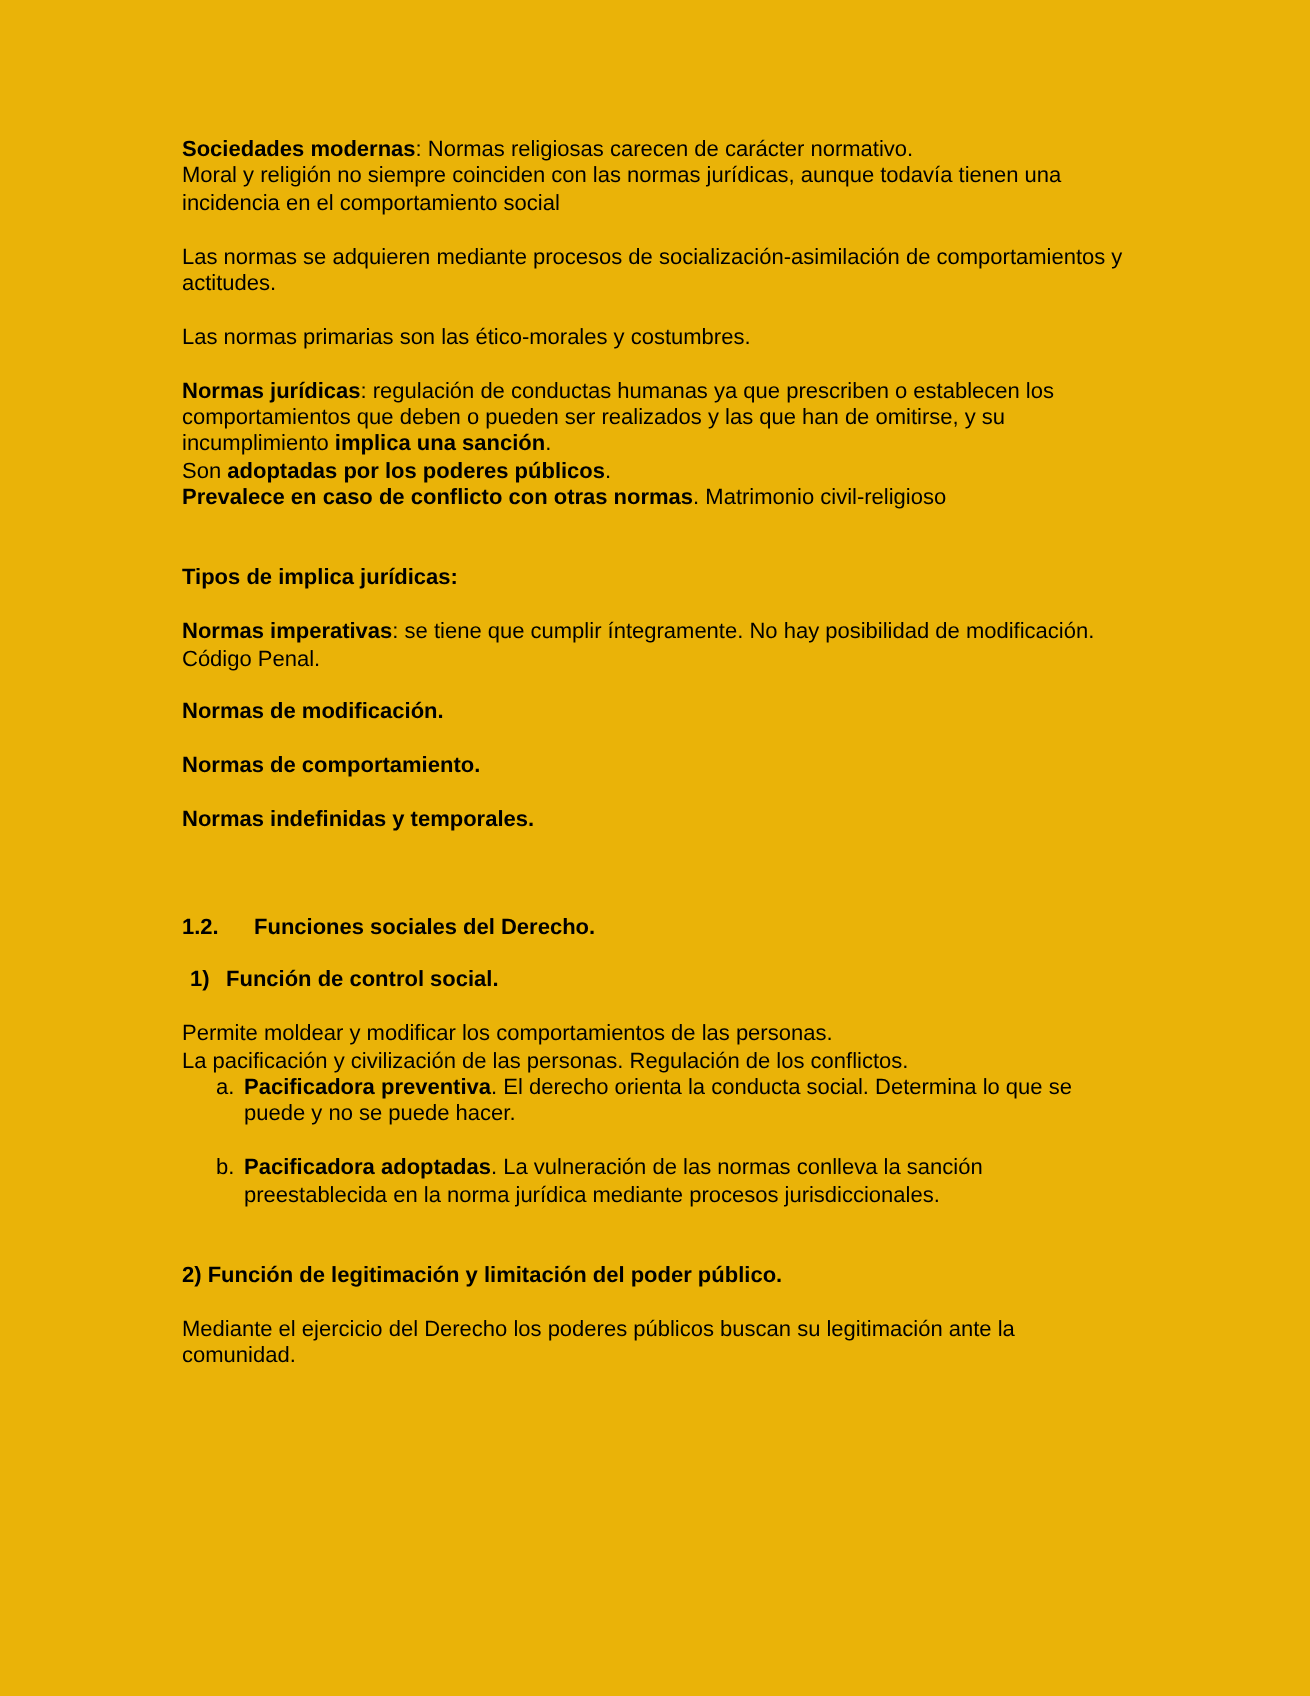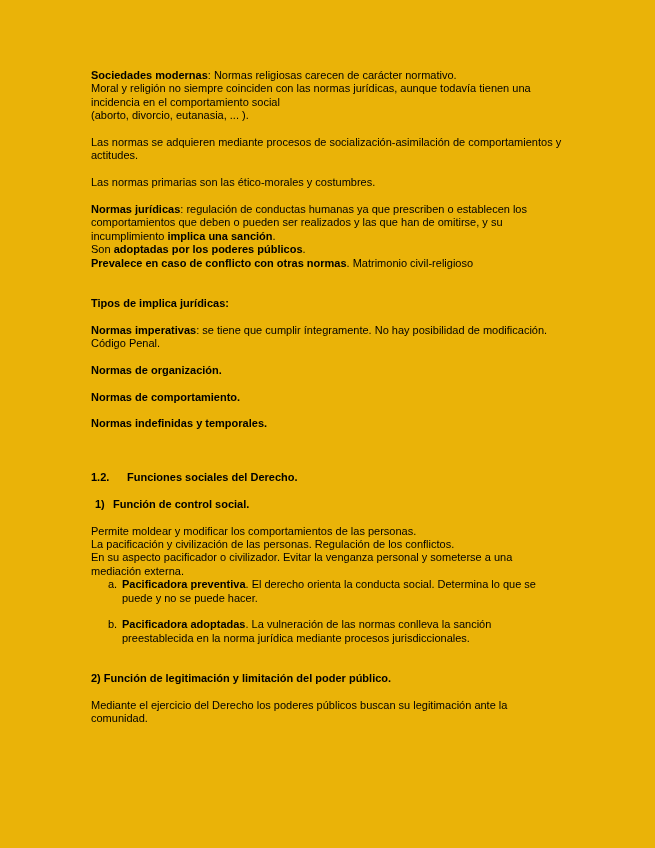--- a/index.html
+++ b/index.html
@@ -50,50 +50,48 @@
     font-weight: bold;
   }
 </style>
 </head>
 <body>
 
 <div class="page">
   <div class="doc" id="doc">
       <div class="para"><b>Sociedades modernas</b><span>: Normas religiosas carecen de carácter normativo.</span></div>
       <div class="para"><span>Moral y religión no siempre coinciden con las normas jurídicas, aunque todavía tienen una incidencia en el comportamiento social</span></div>
-      <div class="para"><span>(aborto, divorcio, eutanasia, ... ).</span></div>
       <div class="blank"></div>
       <div class="para"><span>Las normas se adquieren mediante procesos de socialización-asimilación de comportamientos y actitudes.</span></div>
       <div class="blank"></div>
       <div class="para"><span>Las normas primarias son las ético-morales y costumbres.</span></div>
       <div class="blank"></div>
       <div class="para"><b>Normas jurídicas</b><span>: regulación de conductas humanas ya que prescriben o establecen los comportamientos que deben o pueden ser realizados y las que han de omitirse, y su incumplimiento </span><b>implica una sanción</b><span>.</span></div>
       <div class="para"><span>Son </span><b>adoptadas por los poderes públicos</b><span>.</span></div>
       <div class="para"><b>Prevalece en caso de conflicto con otras normas</b><span>. Matrimonio civil-religioso</span></div>
       <div class="blank"></div>
       <div class="blank"></div>
       <div class="para"><b>Tipos de implica jurídicas:</b></div>
       <div class="blank"></div>
       <div class="para"><b>Normas imperativas</b><span>: se tiene que cumplir íntegramente. No hay posibilidad de modificación. Código Penal.</span></div>
       <div class="blank"></div>
-      <div class="para"><b>Normas de organización.</b></div>
+      <div class="para"><b>Normas de modificación.</b></div>
       <div class="blank"></div>
       <div class="para"><b>Normas de comportamiento.</b></div>
       <div class="blank"></div>
       <div class="para"><b>Normas indefinidas y temporales.</b></div>
       <div class="blank"></div>
       <div class="blank"></div>
       <div class="blank"></div>
       <div class="para heading-12"><span class="marker">1.2.</span><b>Funciones sociales del Derecho.</b></div>
       <div class="blank"></div>
       <div class="para h-num"><span class="marker">1)</span><b>Función de control social.</b></div>
       <div class="blank"></div>
       <div class="para"><span>Permite moldear y modificar los comportamientos de las personas.</span></div>
       <div class="para"><span>La pacificación y civilización de las personas. Regulación de los conflictos.</span></div>
-      <div class="para"><span>En su aspecto pacificador o civilizador. Evitar la venganza personal y someterse a una mediación externa.</span></div>
       <div class="para list-item"><span class="marker">a.</span><b>Pacificadora preventiva</b><span>. El derecho orienta la conducta social. Determina lo que se puede y no se puede hacer.</span></div>
       <div class="blank"></div>
       <div class="para list-item"><span class="marker">b.</span><b>Pacificadora adoptadas</b><span>. La vulneración de las normas conlleva la sanción preestablecida en la norma jurídica mediante procesos jurisdiccionales.</span></div>
       <div class="blank"></div>
       <div class="blank"></div>
       <div class="para"><b>2) Función de legitimación y limitación del poder público.</b></div>
       <div class="blank"></div>
       <div class="para"><span>Mediante el ejercicio del Derecho los poderes públicos buscan su legitimación ante la comunidad.</span></div>
     </div>
 </div>

